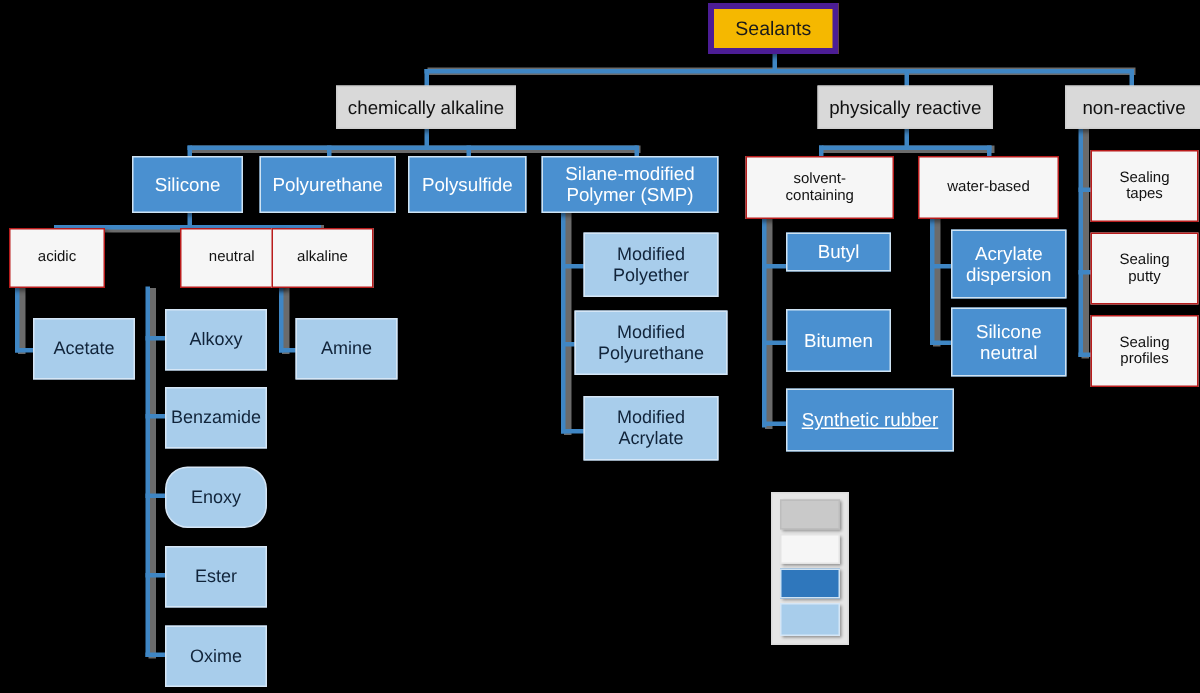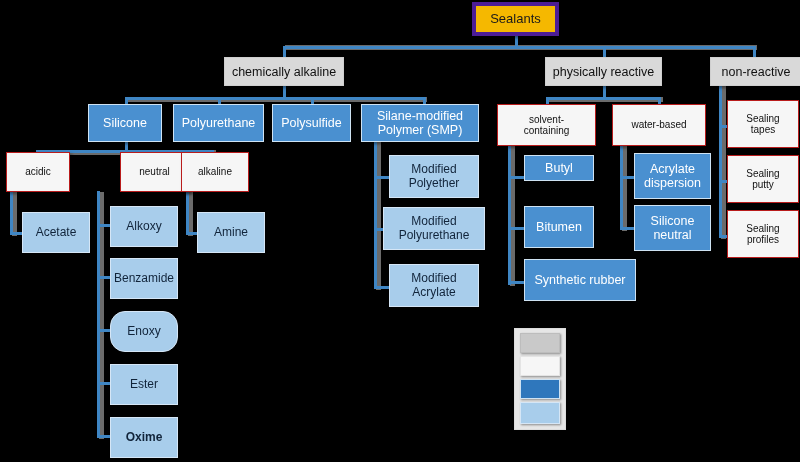--- a/index.html
+++ b/index.html
@@ -172,21 +172,21 @@
   </div>
   <div class="node n-lblue" style="left:110px;top:258px;width:68px;height:41px;">
     <span>Benzamide</span>
   </div>
   <div class="node n-lblue" style="left:110px;top:311px;width:68px;height:41px;border-radius:15px;">
     <span>Enoxy</span>
   </div>
   <div class="node n-lblue" style="left:110px;top:364px;width:68px;height:41px;">
     <span>Ester</span>
   </div>
-  <div class="node n-lblue" style="left:110px;top:417px;width:68px;height:41px;font-weight:bold;">
+  <div class="node n-lblue" style="left:110px;top:417px;width:68px;height:41px;">
     <span>Oxime</span>
   </div>
 
   <div class="node n-lblue" style="left:197px;top:212px;width:68px;height:41px;">
     <span>Amine</span>
   </div>
 
   <div class="node n-lblue" style="left:389px;top:155px;width:90px;height:43px;flex-direction:column;">
     <span>Modified</span>
     <span>Polyether</span>
@@ -207,21 +207,21 @@
   <div class="node n-white" style="left:612px;top:104px;width:94px;height:42px;">
     <span>water-based</span>
   </div>
 
   <div class="node n-blue" style="left:524px;top:155px;width:70px;height:26px;">
     <span>Butyl</span>
   </div>
   <div class="node n-blue" style="left:524px;top:206px;width:70px;height:42px;">
     <span>Bitumen</span>
   </div>
-  <div class="node n-blue" style="left:524px;top:259px;width:112px;height:42px;">
+  <div class="node n-blue" style="left:524px;top:259px;width:112px;height:42px;text-decoration:underline;">
     <span>Synthetic rubber</span>
   </div>
 
   <div class="node n-blue" style="left:634px;top:153px;width:77px;height:46px;flex-direction:column;">
     <span>Acrylate</span>
     <span>dispersion</span>
   </div>
   <div class="node n-blue" style="left:634px;top:205px;width:77px;height:46px;flex-direction:column;">
     <span>Silicone</span>
     <span>neutral</span>

